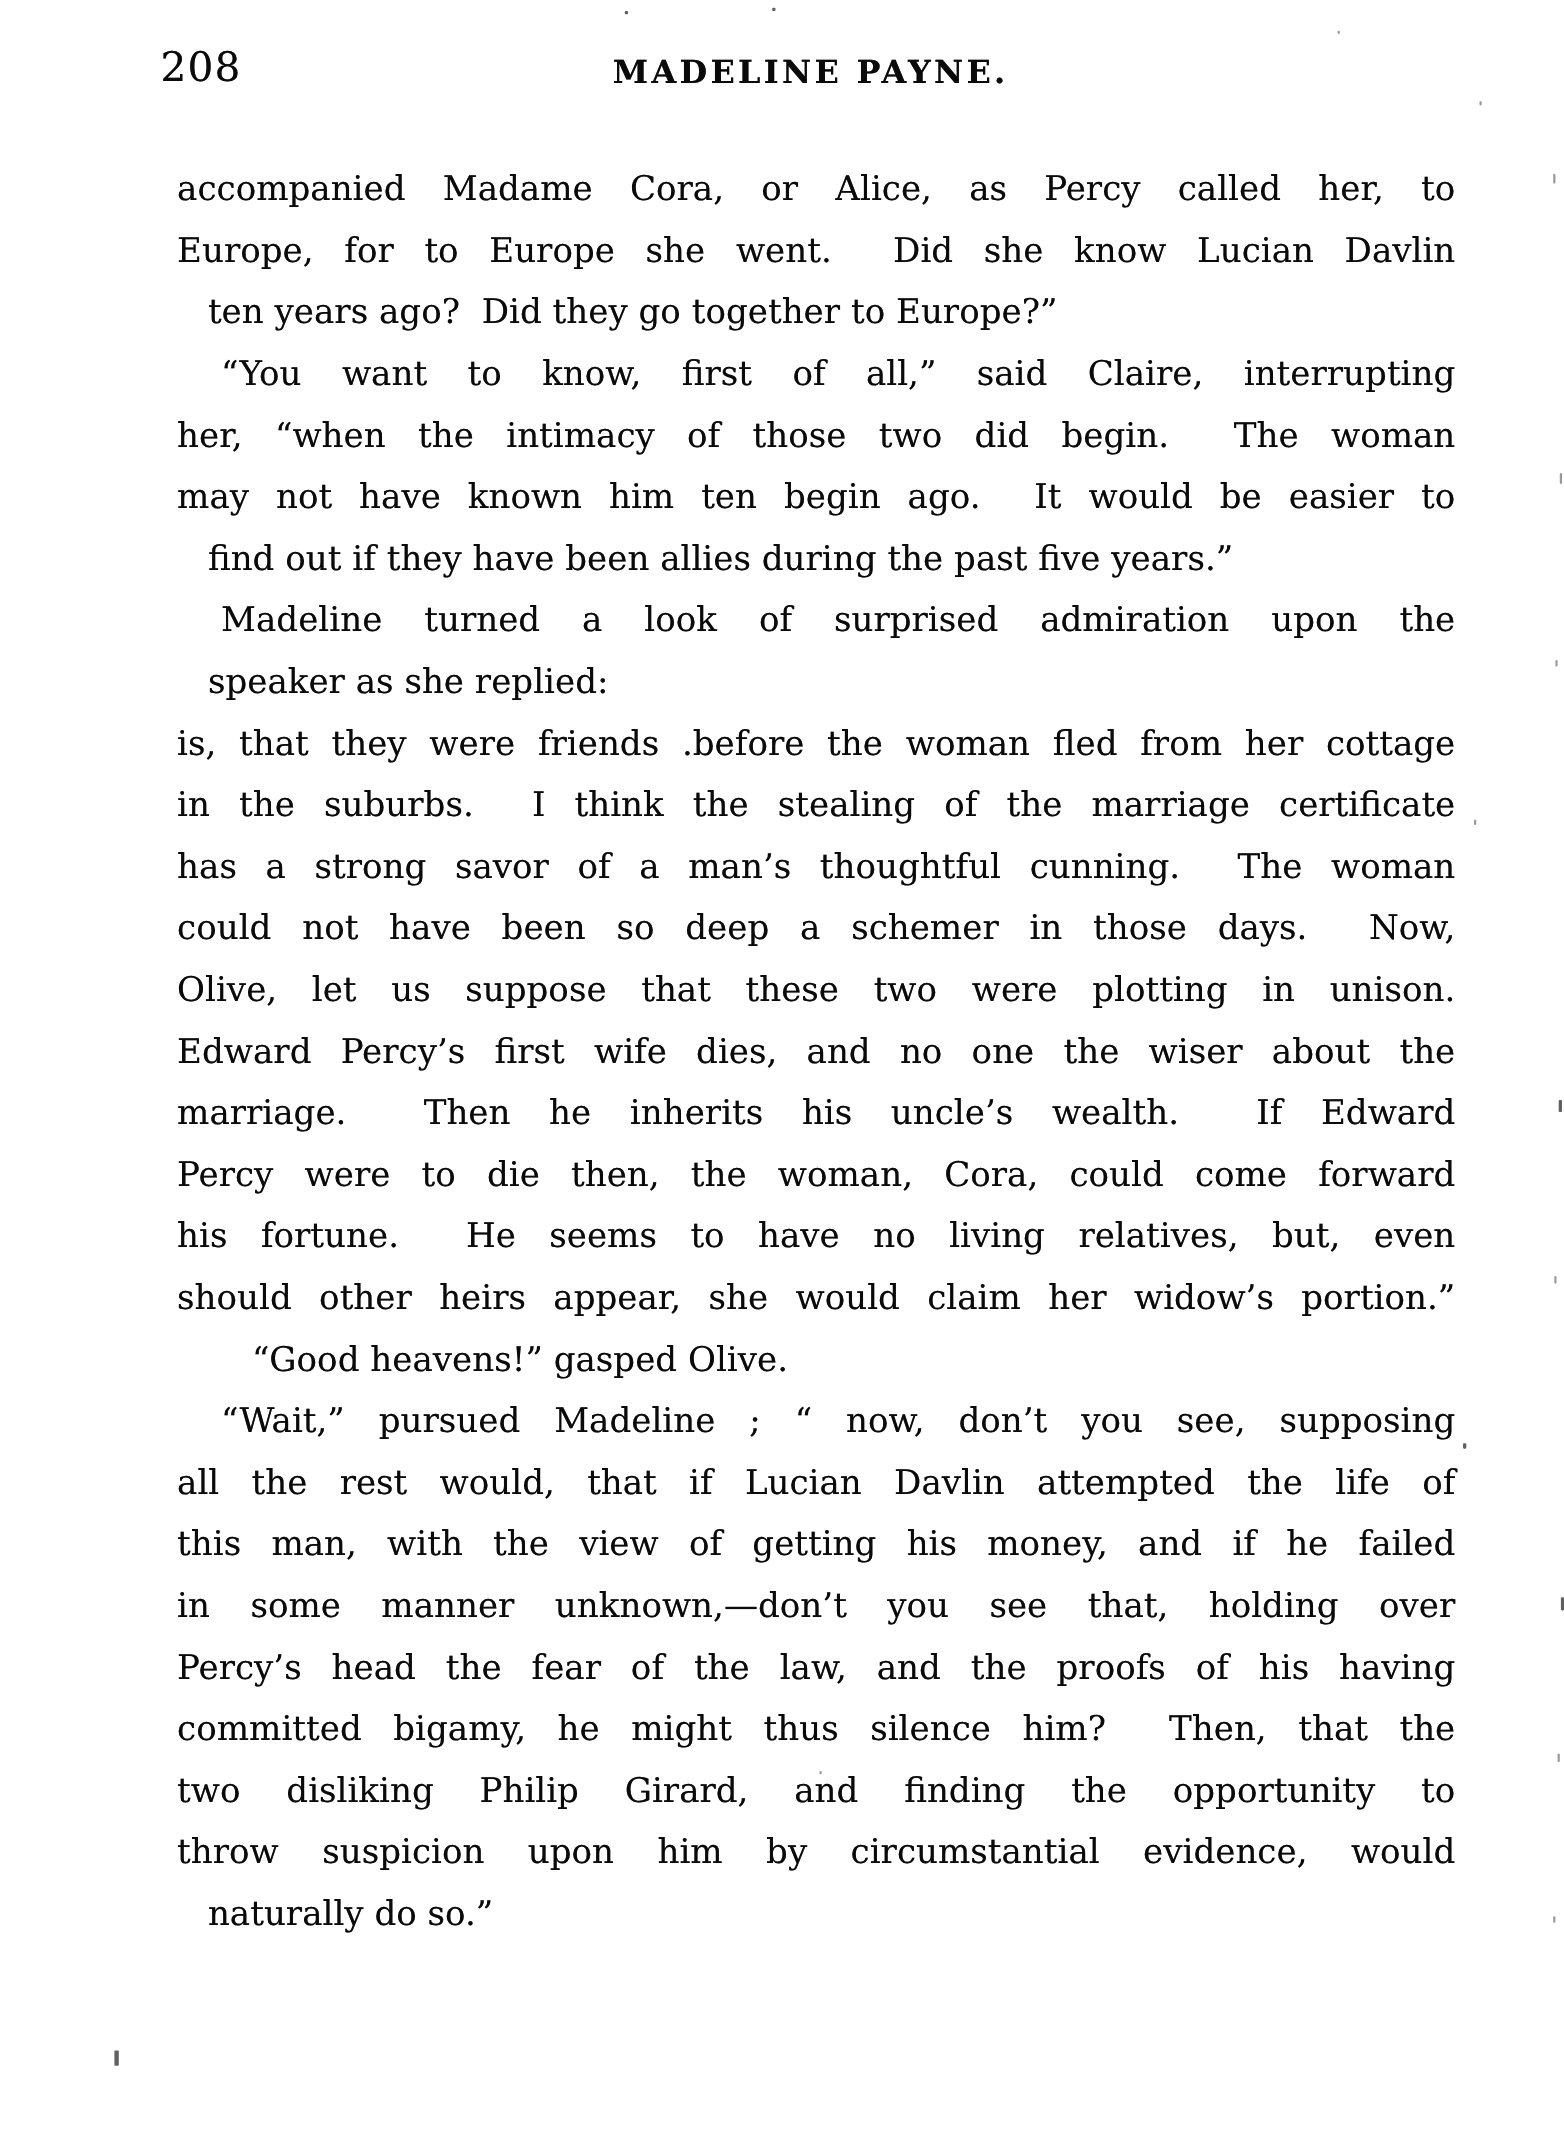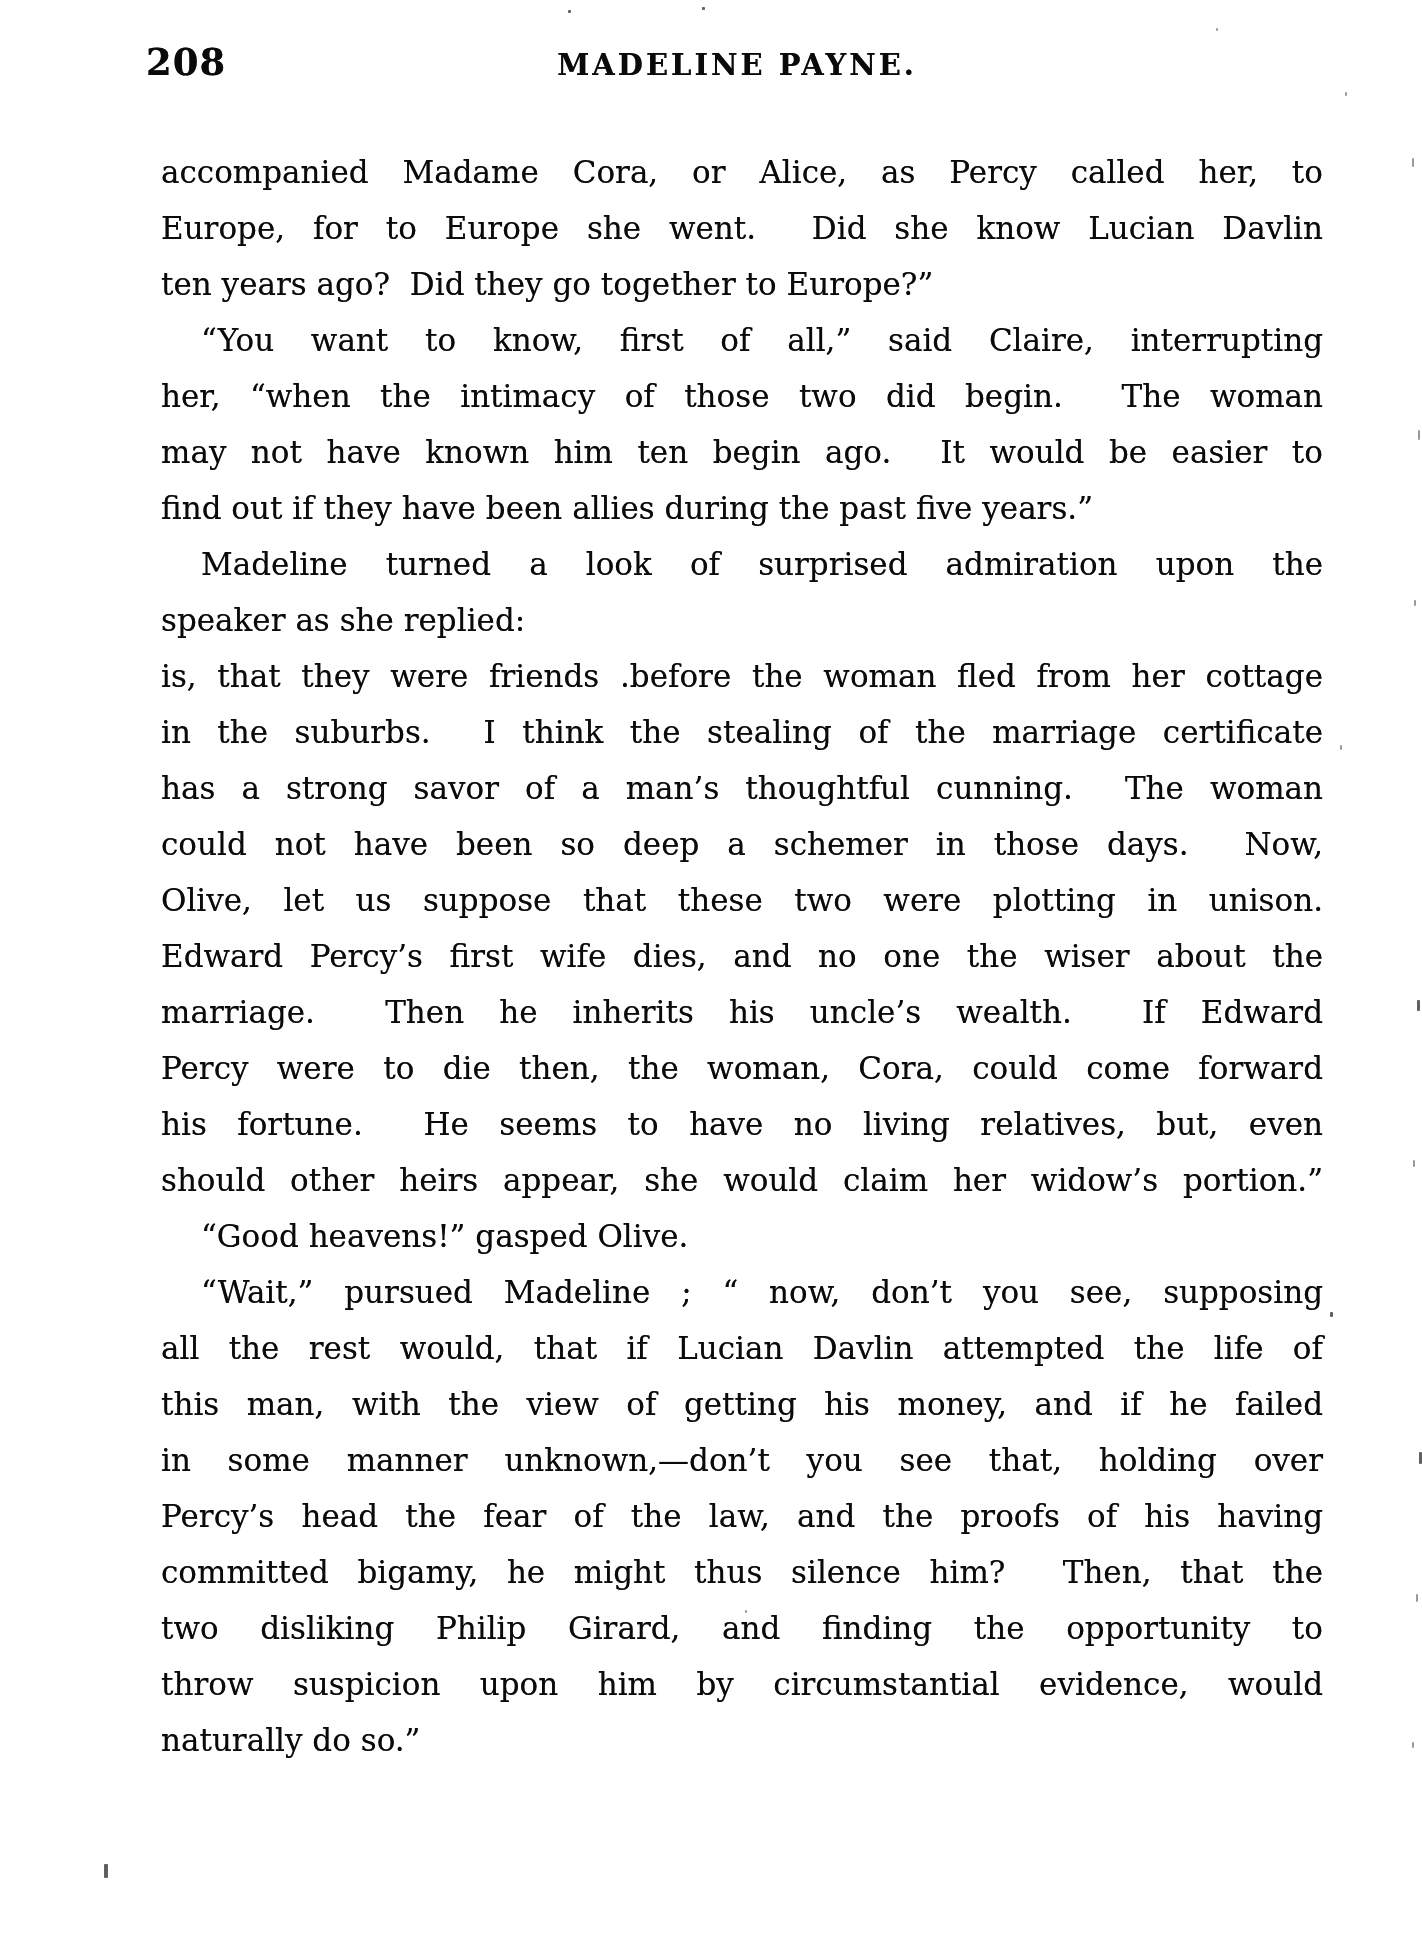--- a/index.html
+++ b/index.html
@@ -15,21 +15,21 @@
     overflow: hidden;
     font-family: "DejaVu Serif", "Liberation Serif", serif;
     color: #0a0a0a;
   }
   
   #page-number {
     position: absolute;
     left: 146px;
     top: 40px;
     font-size: 37px;
-    font-weight: bold;
+    font-weight: normal;
     letter-spacing: 1px;
     text-shadow: 0 0 0.6px rgba(0,0,0,0.6);
   }
   #running-title {
     position: absolute;
     left: 0;
     right: 0;
     top: 48px;
     text-align: center;
     padding-left: 52px;      
@@ -48,20 +48,21 @@
     line-height: 56px;
     text-shadow: 0 0 0.6px rgba(0,0,0,0.55);
   }
   .line {
     text-align: justify;
     text-align-last: justify;
     white-space: pre-wrap;
   }
   .line.para-end {
     text-align-last: left;
+    margin-left: 28px;
   }
   .line.indent {
     text-indent: 40px;
   }
   
   .speck {
     position: absolute;
     background: #1c1c1c;
     border-radius: 1px;
   }

